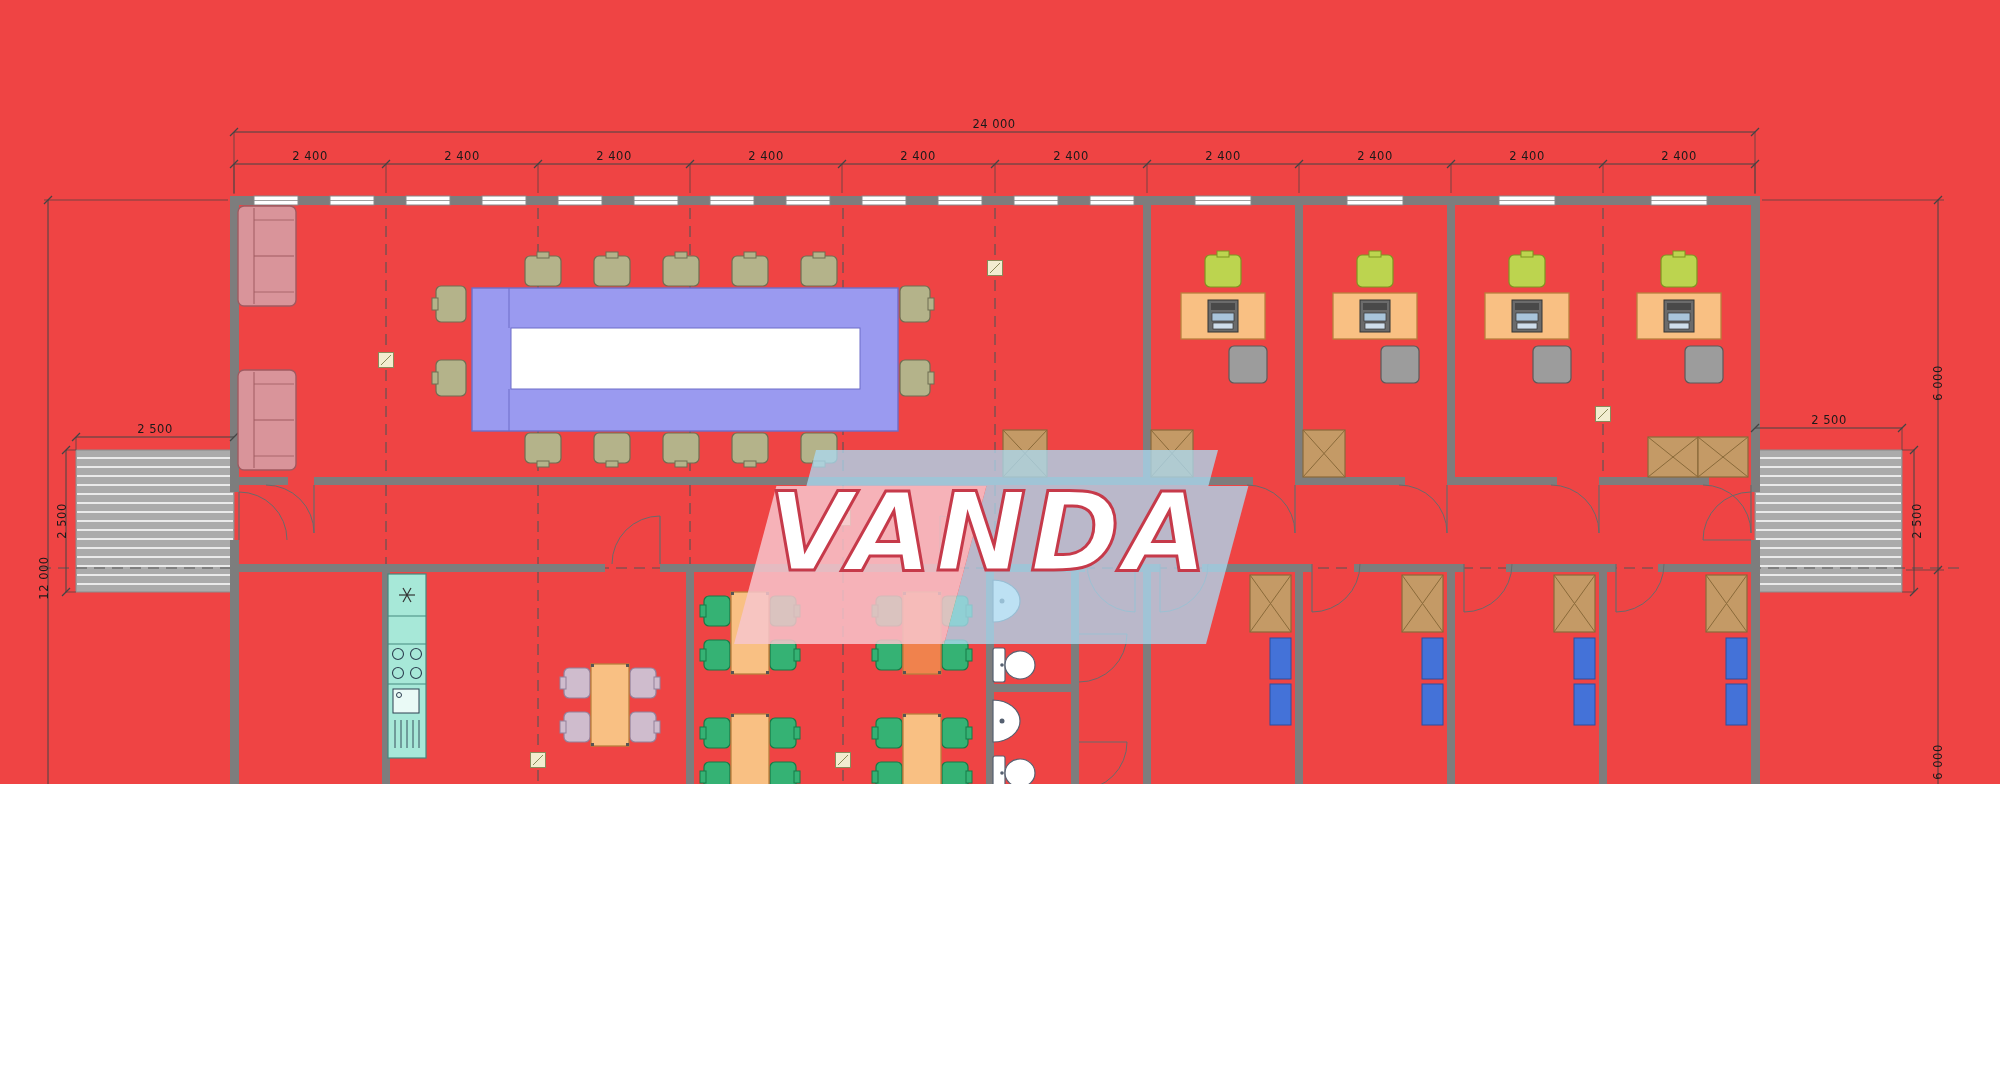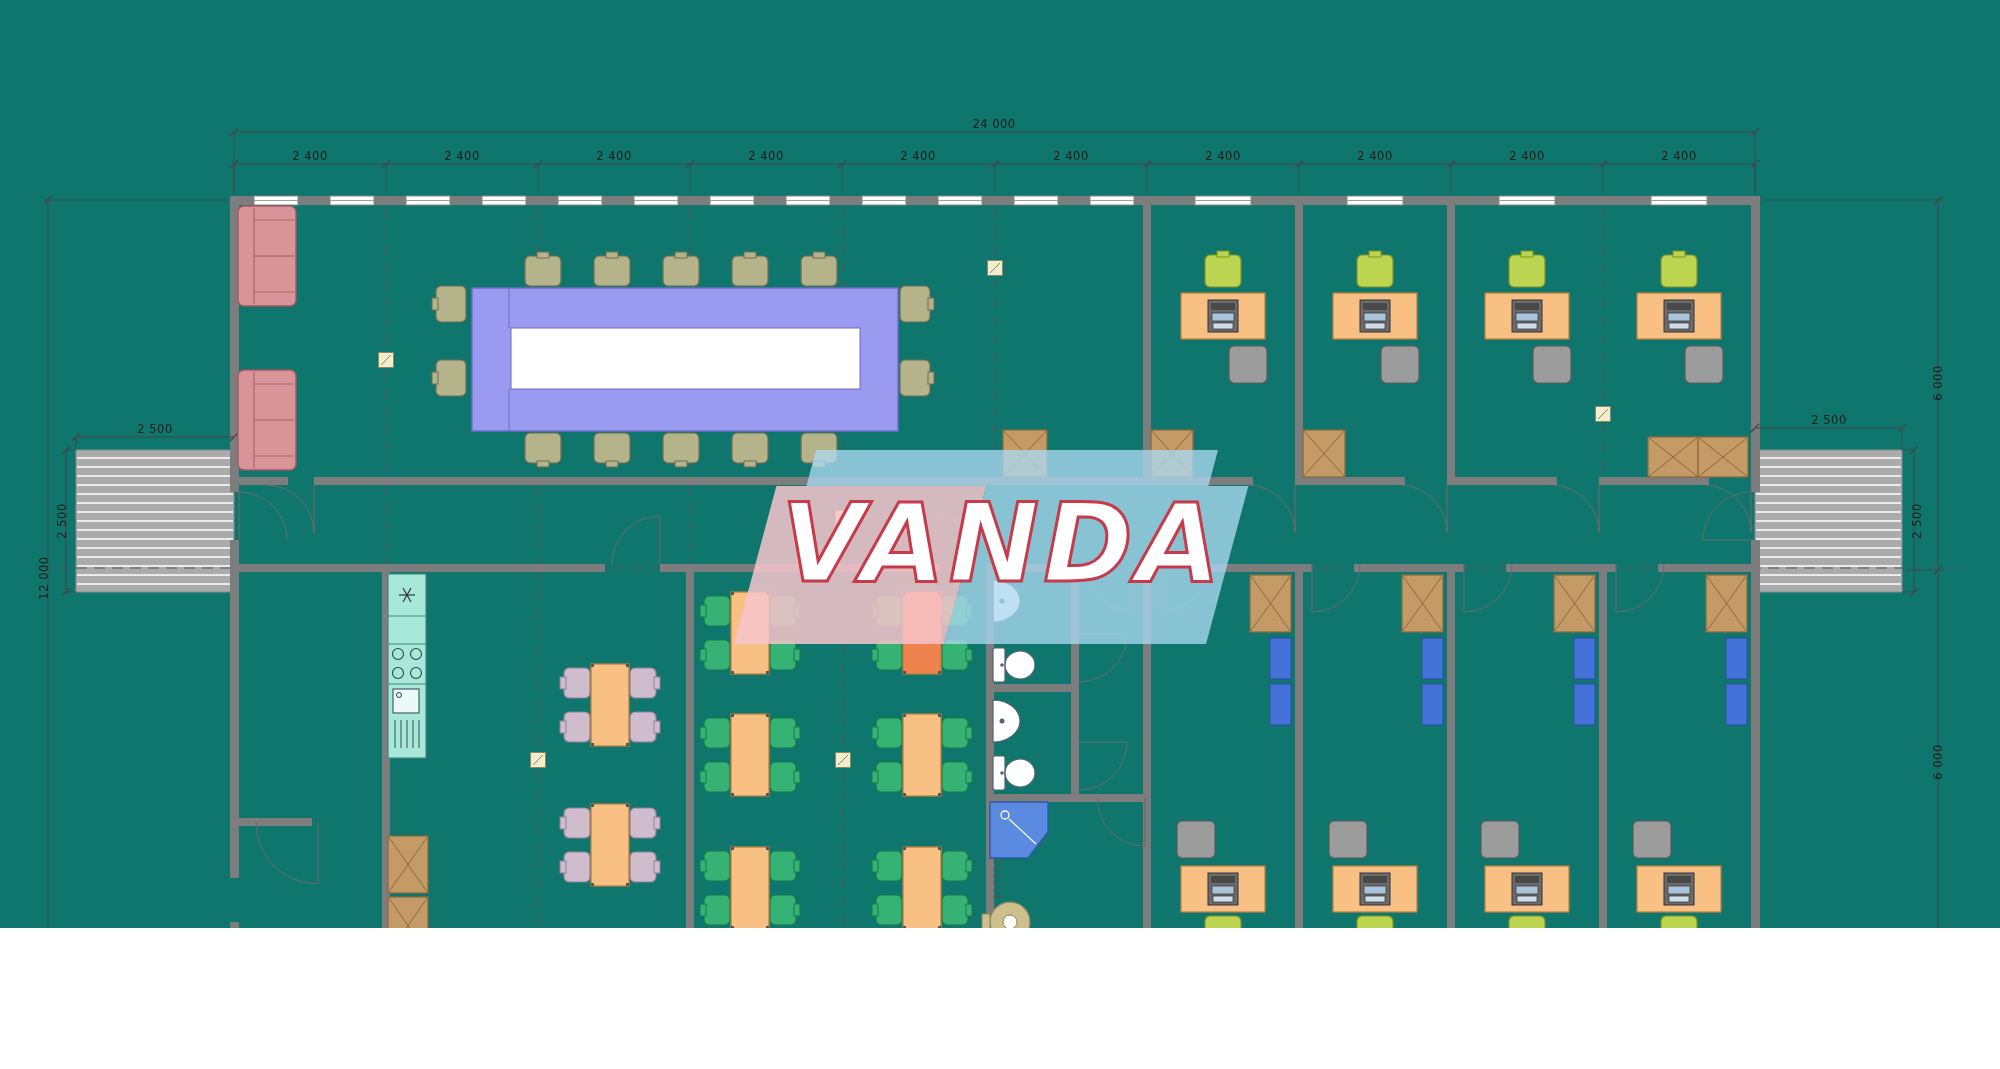--- a/index.html
+++ b/index.html
@@ -1,32 +1,32 @@
 <!DOCTYPE html>
 <html style="--wall: #7d7d7d; --dim_line: #444444; --grid_dash: #555555; --ramp: #ababab; --ramp_stripe: #ffffff; --conf_table: #9a9af0; --conf_table_border: #6d6dc8; --chair_olive: #b4b38a; --chair_olive_border: #6e6e52; --sofa: #d9949a; --sofa_border: #a05a60; --desk: #f9c083; --desk_border: #b9803c; --chair_green: #bcd44f; --chair_green_border: #7e9420; --chair_gray: #9c9c9c; --chair_gray_border: #5a5a5a; --cafe_table: #f9c083; --cafe_table_hl: #f0824d; --cafe_chair: #35b274; --cafe_chair_border: #177a46; --dine_chair: #cfbccd; --dine_chair_border: #93809a; --kitchen: #a7e8d8; --kitchen_border: #44897e; --box_brown: #c49a66; --box_brown_border: #8a6a3a; --cab_blue: #4472d8; --cab_blue_border: #2b4ea0; --shower: #5b8be0; --shower_border: #2d57a8; --boiler: #cdc08d; --boiler_border: #8f855a; --fixture: #ffffff; --fixture_border: #556070; --marker_fill: #f2edd0; --marker_border: #8a8a5a; --door_arc: #6a6a6a; --window_frame: #888888; --wm_blue: rgba(171,217,239,0.78); --wm_pink: rgba(247,198,205,0.85); --wm_text: #ffffff; --wm_text_outline: #c63a4a;"><head>
 <meta charset="utf-8">
 <style>
   html,body{margin:0;padding:0;background:#fff;}
-  .plan{position:relative;width:2000px;height:928px;background:#0f766e;
+  .plan{position:relative;width:2000px;height:784px;background:#ef4444;
         font-family:"DejaVu Sans","Liberation Sans",sans-serif;overflow:hidden;}
   .plan svg{position:absolute;left:0;top:0;}
   .dim{position:absolute;font-size:11.5px;color:#1a1a1a;transform:translate(-50%,-50%);
        white-space:nowrap;letter-spacing:0.5px;}
   .dim.rot{transform:translate(-50%,-50%) rotate(-90deg);}
   
   .wm{position:absolute;left:688px;top:424px;width:580px;height:230px;pointer-events:none;}
   .wm .skew{position:absolute;left:0;top:0;width:100%;height:100%;
             transform:skewX(-15deg);transform-origin:0 0;}
   .wm .band{position:absolute;left:135px;top:26px;width:402px;height:36px;background:var(--wm_blue);}
   .wm .blk{position:absolute;left:315px;top:62px;width:262px;height:158px;background:var(--wm_blue);}
   .wm .pink{position:absolute;left:105px;top:62px;width:210px;height:158px;background:var(--wm_pink);}
-  .wm .txt{position:absolute;left:80px;top:58px;font-size:108px;line-height:1.15;
+  .wm .txt{position:absolute;left:80px;top:47px;font-size:108px;line-height:1.15;
            font-weight:bold;font-style:italic;letter-spacing:4px;color:var(--wm_text);
            -webkit-text-stroke:3px var(--wm_text_outline);
-           text-shadow:0 0 1px var(--wm_text_outline);margin-left:13px;}
+           text-shadow:0 0 1px var(--wm_text_outline);}
 </style>
 </head>
 <body>
 
 <div class="plan">
   <svg id="draw" width="2000" height="1069" viewBox="0 0 2000 1069">
       <g>
         <rect x="76" y="450" width="158" height="142" fill="#ababab" stroke="#8b8b8b" stroke-width="1"></rect>
         <line x1="77" y1="458" x2="233" y2="458" stroke="#ffffff" stroke-width="1.4"></line>
         <line x1="77" y1="467" x2="233" y2="467" stroke="#ffffff" stroke-width="1.4"></line>

